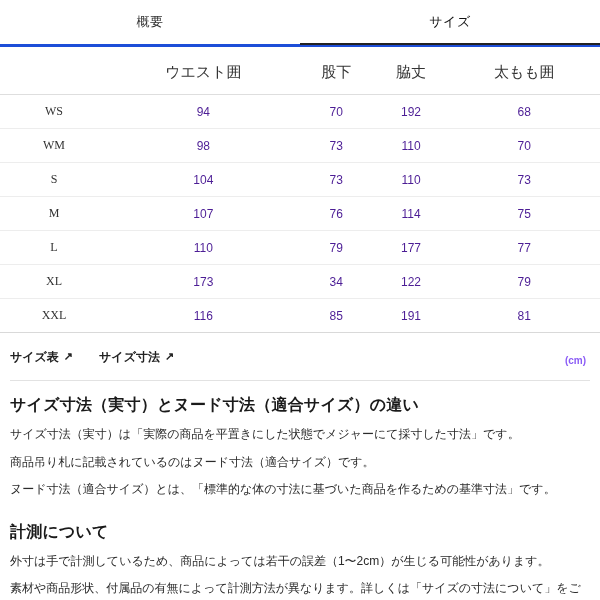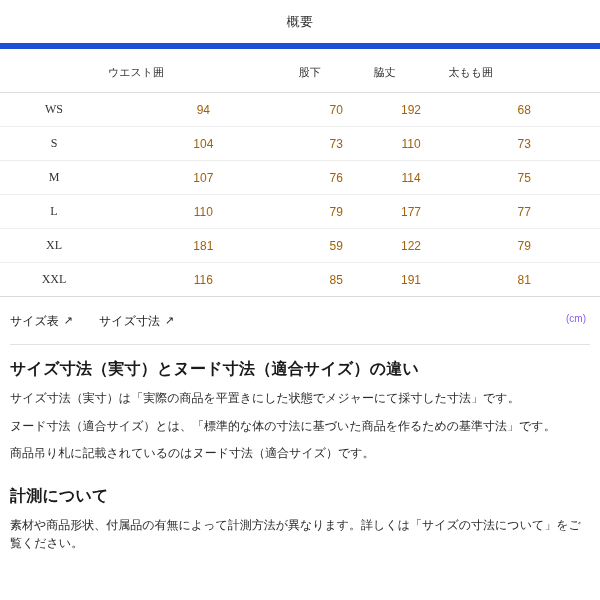--- a/index.html
+++ b/index.html
@@ -18,21 +18,21 @@
     width: 600px;
     height: 600px;
     position: relative;
     box-sizing: border-box;
   }
 
   
   .tabs {
     display: flex;
     width: 100%;
-    border-bottom: 6px solid #1d4ed8;
+    border-bottom: 3px solid #1d4ed8;
     box-sizing: border-box;
   }
   .tab {
     flex: 1 1 50%;
     text-align: center;
     font-size: 13px;
     color: #333333;
     padding: 13px 0 12px 0;
     box-sizing: border-box;
     letter-spacing: 0.5px;
@@ -52,56 +52,57 @@
     width: 100%;
     border-collapse: collapse;
     font-size: 12px;
   }
   table.size-table th,
   table.size-table td {
     padding: 0;
     font-weight: normal;
   }
   table.size-table thead th {
-    font-size: 11px;
+    font-size: 15px;
     color: #333333;
-    text-align: left;
+    text-align: center;
     padding: 16px 0 12px 0;
     border-bottom: 1px solid #dedede;
   }
   table.size-table thead th.corner {
     width: 18%;
   }
   table.size-table tbody td {
     text-align: center;
     padding: 9px 0;
     font-size: 12px;
-    color: #a16207;
+    color: #4c1d95;
     border-bottom: 1px solid #ededed;
   }
   table.size-table tbody tr:last-child td {
     border-bottom: none;
   }
   table.size-table tbody td.label {
     color: #333333;
     font-family: Liberation Serif, serif;
   }
 
   .table-bottom-rule {
     border-bottom: 1px solid #d9d9d9;
     margin: 0 0 0 0;
   }
 
   
   .links-row {
     display: flex;
-    align-items: flex-start;
+    align-items: flex-end;
     padding: 16px 10px 10px 10px;
     font-size: 12px;
     box-sizing: border-box;
+    font-weight: bold;
   }
   .link-item {
     color: #222222;
     text-decoration: none;
     margin-right: 26px;
     white-space: nowrap;
   }
   .arrow {
     display: inline-block;
     margin-left: 5px;
@@ -144,20 +145,23 @@
 </style>
 </head>
 <body>
 
 <div class="page">
 
   <div class="tabs">
     <div class="tab">
       <span>概要</span>
     </div>
+    <div class="tab active">
+      <span>サイズ</span>
+    </div>
   </div>
 
   <div class="table-wrap">
     <table class="size-table">
       <thead>
         <tr>
           <th class="corner"></th>
           <th>ウエスト囲</th>
           <th>股下</th>
           <th>脇丈</th>
@@ -166,20 +170,27 @@
       </thead>
       <tbody>
         <tr>
           <td class="label">WS</td>
           <td>94</td>
           <td>70</td>
           <td>192</td>
           <td>68</td>
         </tr>
         <tr>
+          <td class="label">WM</td>
+          <td>98</td>
+          <td>73</td>
+          <td>110</td>
+          <td>70</td>
+        </tr>
+        <tr>
           <td class="label">S</td>
           <td>104</td>
           <td>73</td>
           <td>110</td>
           <td>73</td>
         </tr>
         <tr>
           <td class="label">M</td>
           <td>107</td>
           <td>76</td>
@@ -188,22 +199,22 @@
         </tr>
         <tr>
           <td class="label">L</td>
           <td>110</td>
           <td>79</td>
           <td>177</td>
           <td>77</td>
         </tr>
         <tr>
           <td class="label">XL</td>
-          <td>181</td>
-          <td>59</td>
+          <td>173</td>
+          <td>34</td>
           <td>122</td>
           <td>79</td>
         </tr>
         <tr>
           <td class="label">XXL</td>
           <td>116</td>
           <td>85</td>
           <td>191</td>
           <td>81</td>
         </tr>
@@ -218,27 +229,28 @@
     <span class="unit">(cm)</span>
   </div>
 
   <div class="section-divider"></div>
 
   <div class="content">
 
     <div>
       <div class="heading">サイズ寸法（実寸）とヌード寸法（適合サイズ）の違い</div>
       <p class="para">サイズ寸法（実寸）は「実際の商品を平置きにした状態でメジャーにて採寸した寸法」です。</p>
+      <p class="para">商品吊り札に記載されているのはヌード寸法（適合サイズ）です。</p>
       <p class="para">ヌード寸法（適合サイズ）とは、「標準的な体の寸法に基づいた商品を作るための基準寸法」です。</p>
-      <p class="para">商品吊り札に記載されているのはヌード寸法（適合サイズ）です。</p>
     </div>
 
     <div class="block-gap"></div>
 
     <div>
       <div class="heading">計測について</div>
+      <p class="para">外寸は手で計測しているため、商品によっては若干の誤差（1〜2cm）が生じる可能性があります。</p>
       <p class="para">素材や商品形状、付属品の有無によって計測方法が異なります。詳しくは「サイズの寸法について」をご覧ください。</p>
 
     </div>
 
   </div>
 
 </div>
 
 </body></html>

